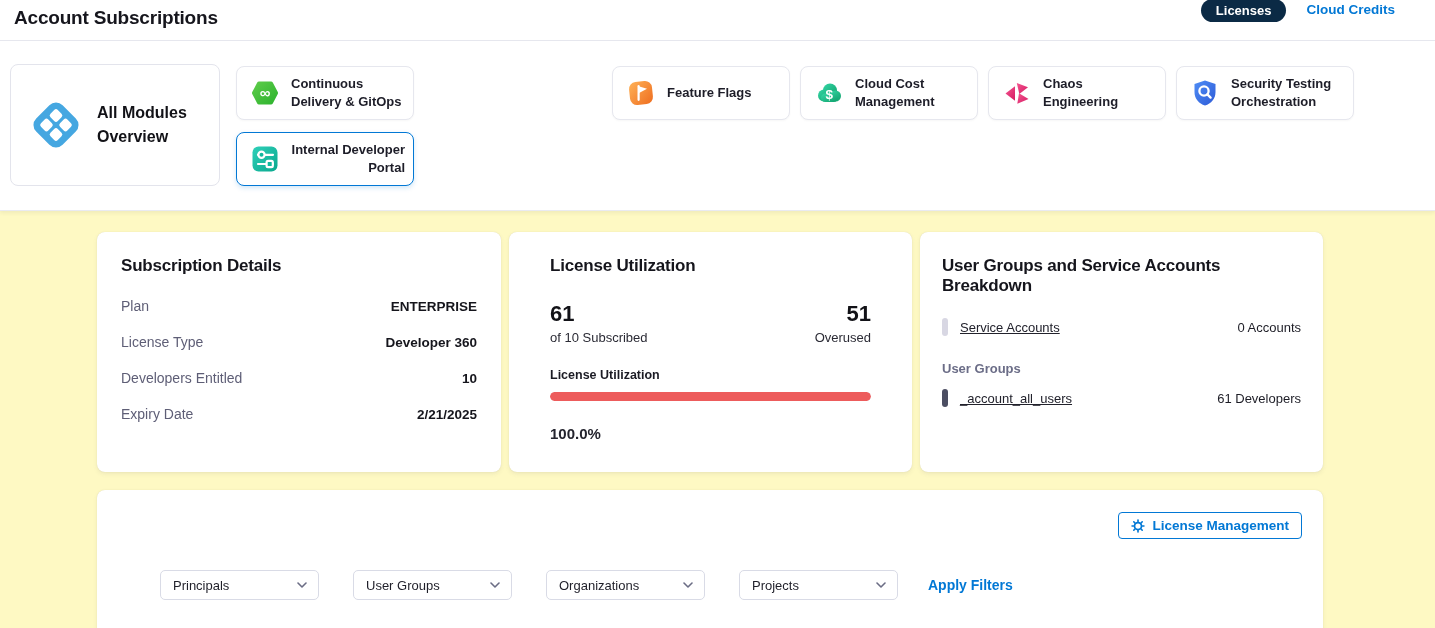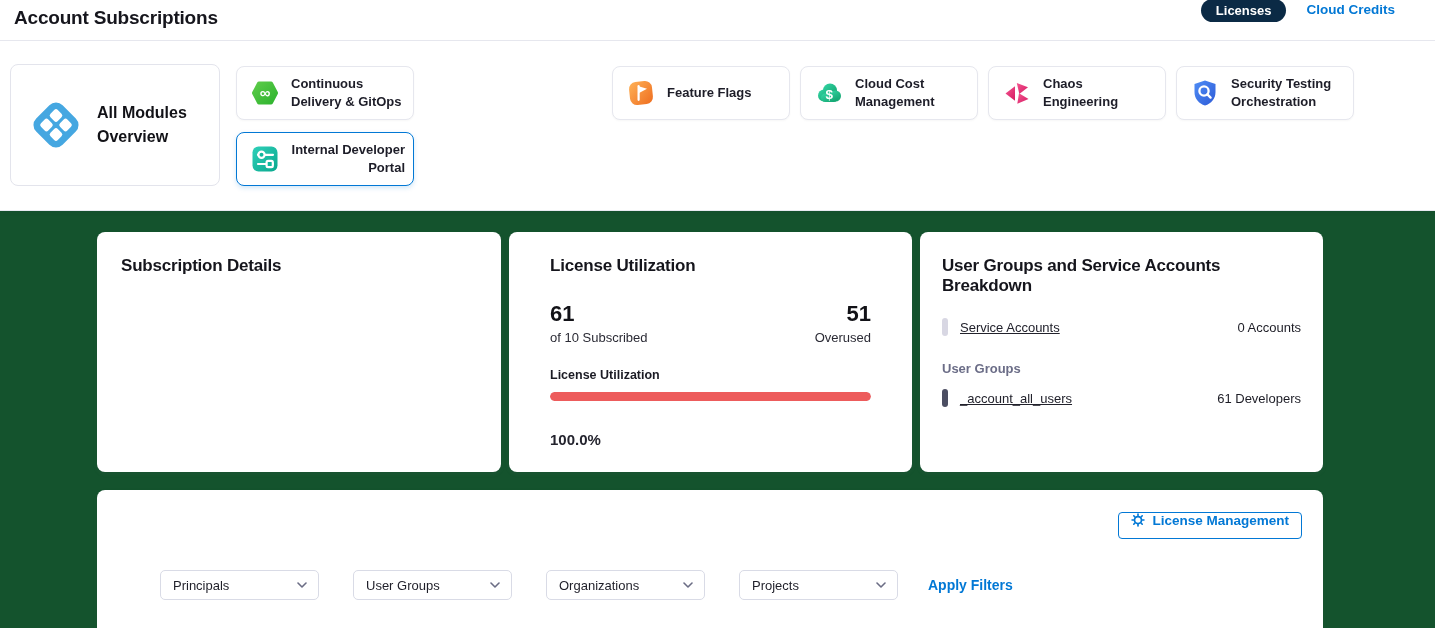--- a/index.html
+++ b/index.html
@@ -1,17 +1,17 @@
 <!DOCTYPE html>
 <html><head>
 <meta charset="utf-8">
 <style>
   * { box-sizing: border-box; }
   html,body { margin:0; padding:0; background:#f6f8fb; font-family:"Liberation Sans", sans-serif; }
-  .screen { position:relative; width:1435px; height:628px; background:#14532d; overflow:hidden; }
+  .screen { position:relative; width:1435px; height:628px; background:#fef9c3; overflow:hidden; }
 
   
   .hdr { position:absolute; top:0; left:0; right:0; height:41px; background:#fff; border-bottom:1px solid #e6e7ee; z-index:5; }
   .hdr-title { position:absolute; left:14px; top:7px; font-size:19px; font-weight:700; color:#16161d; letter-spacing:-0.2px; }
   .hdr-right { position:absolute; right:40px; top:0; display:flex; align-items:flex-start; gap:20px; }
   .pill-btn { margin-top:-1px; height:23px; padding:0 15px; border:none; border-radius:12px; background:#0b2a45; color:#fff; font-size:13px; font-weight:700; font-family:inherit; cursor:pointer; display:inline-flex; align-items:center; }
   .link-btn { margin-top:2px; font-size:13.5px; font-weight:600; color:#0278d5; cursor:pointer; text-decoration:none; }
 
   
   .modules-bar { position:absolute; top:41px; left:0; right:0; height:170px; background:#fff; border-bottom:1px solid #e9eaf1; box-shadow:0 2px 4px rgba(40,41,61,.07); z-index:4; }
@@ -33,34 +33,34 @@
   .sub-value { font-size:13.5px; font-weight:700; color:#15151c; }
 
   #card-utilization { left:509px; top:232px; width:403px; height:240px; padding:24px 41px; }
   .util-numbers { display:flex; justify-content:space-between; margin-top:25px; }
   .util-col-right { text-align:right; }
   .util-num { font-size:22px; font-weight:700; color:#121217; }
   .util-cap { font-size:13px; color:#2b2b35; margin-top:3px; }
   .bar-label { margin-top:23px; font-size:12.5px; font-weight:700; color:#1b1b24; }
   .bar-track { margin-top:10px; height:9px; border-radius:5px; background:#f0f0f5; overflow:hidden; }
   .bar-fill { height:100%; border-radius:5px; width:0; }
-  .percent { margin-top:30px; font-size:15px; font-weight:700; color:#24242e; }
+  .percent { margin-top:24px; font-size:15px; font-weight:700; color:#24242e; }
 
   #card-breakdown { left:920px; top:232px; width:403px; height:240px; padding:24px 22px; }
   .bd-row { display:flex; align-items:center; margin-top:22px; }
   .bd-row.second { margin-top:13px; }
   .marker { width:6px; height:18px; border-radius:3px; margin-right:12px; flex:0 0 auto; }
   .bd-label { font-size:13px; color:#22222c;text-decoration:underline; }
   .bd-value { margin-left:auto; font-size:13px; color:#1d1d26; }
   .bd-section { margin-top:25px; font-size:13px; font-weight:700; color:#6b6d87; }
 
   
   #users-card { left:97px; top:490px; width:1226px; height:175px; padding:22px 21px 0 23px; }
   .users-title { font-size:18px; font-weight:700; color:#121217; letter-spacing:-0.2px; }
-  .lm-btn { position:absolute; top:22px; right:21px; height:27px; display:inline-flex; align-items:flex-start; gap:7px; padding:0 12px; border:1px solid #0278d5; border-radius:4px; background:#fff; color:#0278d5; font-size:13.5px; font-weight:600; font-family:inherit; cursor:pointer; }
+  .lm-btn { position:absolute; top:22px; right:21px; height:27px; display:inline-flex; align-items:center; gap:7px; padding:0 12px; border:1px solid #0278d5; border-radius:4px; background:#fff; color:#0278d5; font-size:13.5px; font-weight:600; font-family:inherit; cursor:pointer; }
   .filters { position:absolute; left:46px; top:80px; display:flex; align-items:center; gap:17px; }
   .select { width:159px; height:30px; border:1px solid #d9dbe6; border-radius:5px; background:#fff; display:flex; align-items:center; justify-content:space-between; padding:0 11px 0 12px; font-size:13px; color:#1f1f29; cursor:pointer;margin-left:17px; }
   .apply { margin-left:13px; font-size:14px; font-weight:700; color:#0278d5; cursor:pointer; }
 </style>
 </head>
 <body>
 
 <div class="screen">
 
   <div class="hdr">
@@ -194,20 +194,38 @@
           <line x1="8" y1="20" x2="23" y2="20" stroke="#fff" stroke-width="2.2" stroke-linecap="round"></line>
           <rect x="16.6" y="16.9" width="6.2" height="6.2" rx="1.4" fill="#10b89d" stroke="#fff" stroke-width="2.2"></rect>
         </svg>
       </span>
       <span class="tile-label">Internal Developer Portal</span>
     </div>
   </div>
 
   <div class="card" id="card-subscription">
     <div class="card-title">Subscription Details</div>
+    <div class="sub-rows">
+      <div class="sub-row">
+        <span class="sub-label">Plan</span>
+        <span class="sub-value">ENTERPRISE</span>
+      </div>
+      <div class="sub-row">
+        <span class="sub-label">License Type</span>
+        <span class="sub-value">Developer 360</span>
+      </div>
+      <div class="sub-row">
+        <span class="sub-label">Developers Entitled</span>
+        <span class="sub-value">10</span>
+      </div>
+      <div class="sub-row">
+        <span class="sub-label">Expiry Date</span>
+        <span class="sub-value">2/21/2025</span>
+      </div>
+    </div>
   </div>
 
   <div class="card" id="card-utilization">
     <div class="card-title">License Utilization</div>
     <div class="util-numbers">
       <div>
         <div class="util-num">61</div>
         <div class="util-cap">of 10 Subscribed</div>
       </div>
       <div class="util-col-right">

